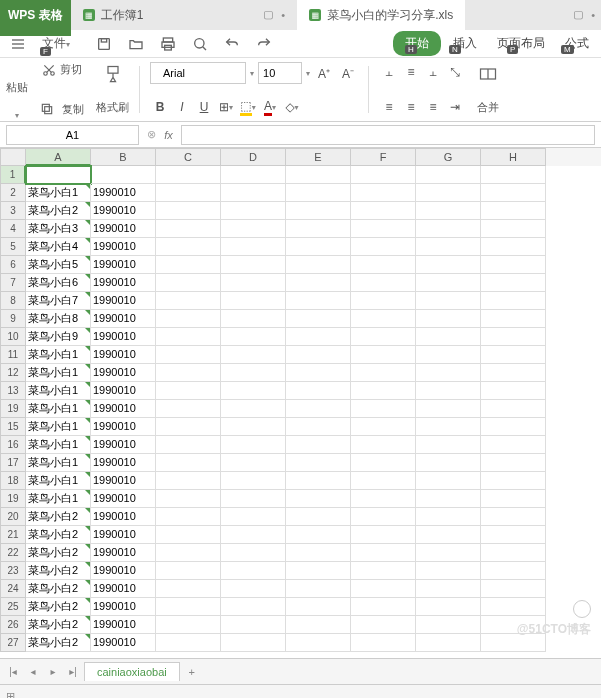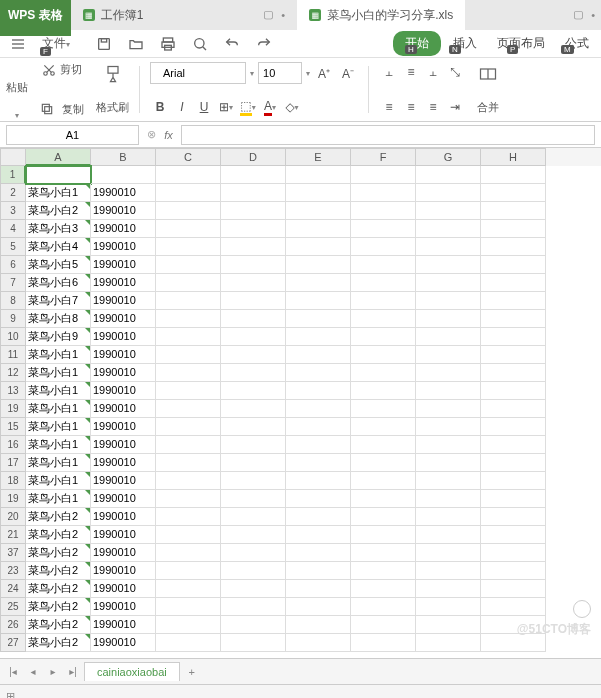--- a/index.html
+++ b/index.html
@@ -475,21 +475,21 @@
         <div class="c val">菜鸟小白2<span class="tri"></span></div>
         <div class="c val">1990010</div>
         <div class="c"></div>
         <div class="c"></div>
         <div class="c"></div>
         <div class="c"></div>
         <div class="c"></div>
         <div class="c"></div>
       </div>
       <div class="r">
-        <div class="rh">37</div>
+        <div class="rh">22</div>
         <div class="c val">菜鸟小白2<span class="tri"></span></div>
         <div class="c val">1990010</div>
         <div class="c"></div>
         <div class="c"></div>
         <div class="c"></div>
         <div class="c"></div>
         <div class="c"></div>
         <div class="c"></div>
       </div>
       <div class="r">

